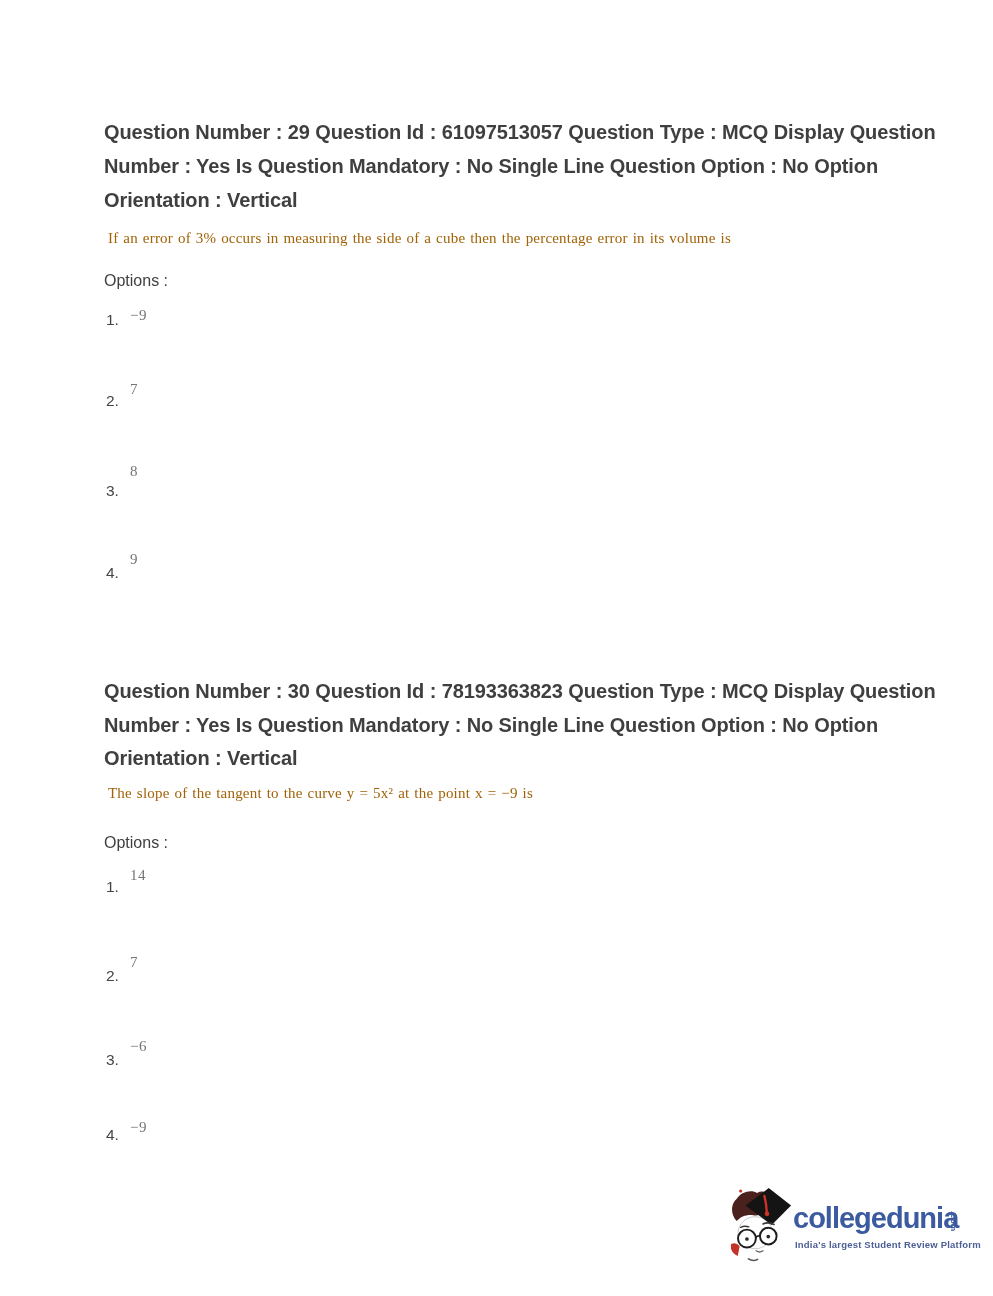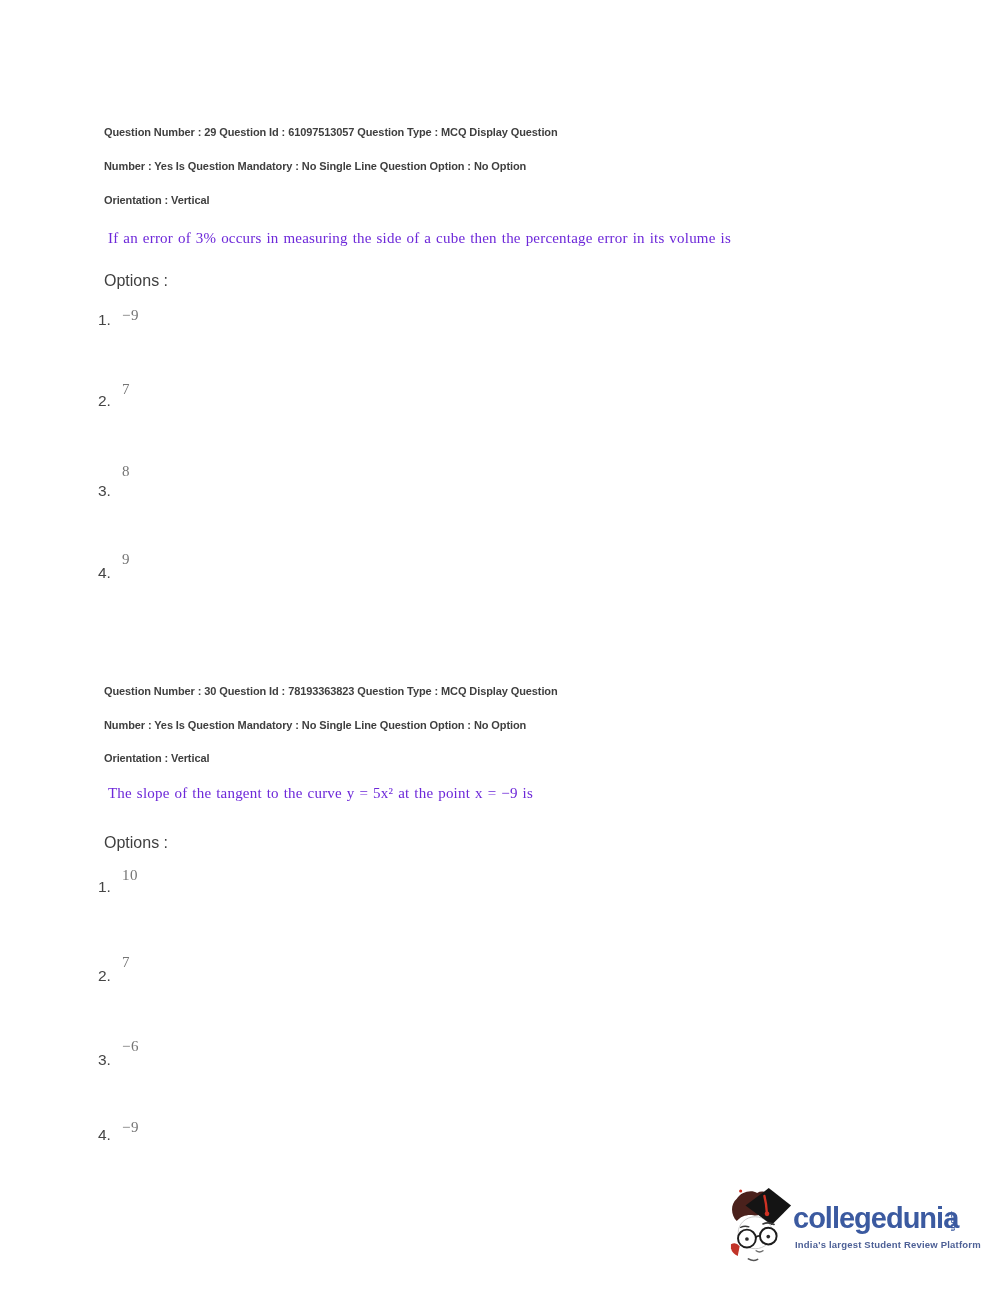--- a/index.html
+++ b/index.html
@@ -1,34 +1,34 @@
 <!DOCTYPE html>
 <html><head>
 <meta charset="utf-8">
 <style>
   html,body{margin:0;padding:0;background:#ffffff;}
   .page{
     position:relative;width:993px;height:1296px;background:#ffffff;
     font-family:"Liberation Sans",sans-serif;overflow:hidden;
   }
   .hline{
-    position:absolute;left:104px;font-weight:700;font-size:11px;
+    position:absolute;left:104px;font-weight:700;font-size:20px;
     color:#3f3f3f;letter-spacing:-0.1px;white-space:nowrap;line-height:20px;text-align:right;
   }
   .qtext{
     position:absolute;left:108px;font-family:"Liberation Serif",serif;
-    font-size:15px;color:#6d28d9;white-space:nowrap;letter-spacing:0.2px;
+    font-size:15px;color:#a16207;white-space:nowrap;letter-spacing:0.2px;
     word-spacing:1px;line-height:18px;
   }
   .opts-label{
     position:absolute;left:104px;font-weight:400;font-size:16px;
     color:#3f3f3f;line-height:19px;
   }
   .opt{
-    position:absolute;left:98px;font-size:15.5px;color:#454545;
+    position:absolute;left:106px;font-size:15.5px;color:#454545;
     line-height:17px;white-space:nowrap;text-decoration:underline;
   }
   .opt .num{display:inline-block;}
   .opt .val{
     position:relative;display:inline-block;margin-left:11px;
     font-family:"Liberation Serif",serif;font-size:15px;color:#757575;
     letter-spacing:0.5px;
   }
   .logo{position:absolute;left:729px;top:1184px;width:236px;height:82px;text-decoration:underline;}
   .mascot{position:absolute;left:0;top:0;}
@@ -73,21 +73,21 @@
 
   <div class="hline" style="top:681px">Question Number : 30 Question Id : 78193363823 Question Type : MCQ Display Question</div>
   <div class="hline" style="top:715px">Number : Yes Is Question Mandatory : No Single Line Question Option : No Option</div>
   <div class="hline" style="top:748px">Orientation : Vertical</div>
 
   <div class="qtext" style="top:784px">The slope of the tangent to the curve y = 5x² at the point x = −9 is</div>
 
   <div class="opts-label" style="top:833px">Options :</div>
 
   <div class="opt" style="top:878px">
-    <span class="num">1.</span><span class="val" style="top:-12px">10</span>
+    <span class="num">1.</span><span class="val" style="top:-12px">14</span>
   </div>
   <div class="opt" style="top:967px">
     <span class="num">2.</span><span class="val" style="top:-14px">7</span>
   </div>
   <div class="opt" style="top:1051px">
     <span class="num">3.</span><span class="val" style="top:-14px">−6</span>
   </div>
   <div class="opt" style="top:1126px">
     <span class="num">4.</span><span class="val" style="top:-8px">−9</span>
   </div>

